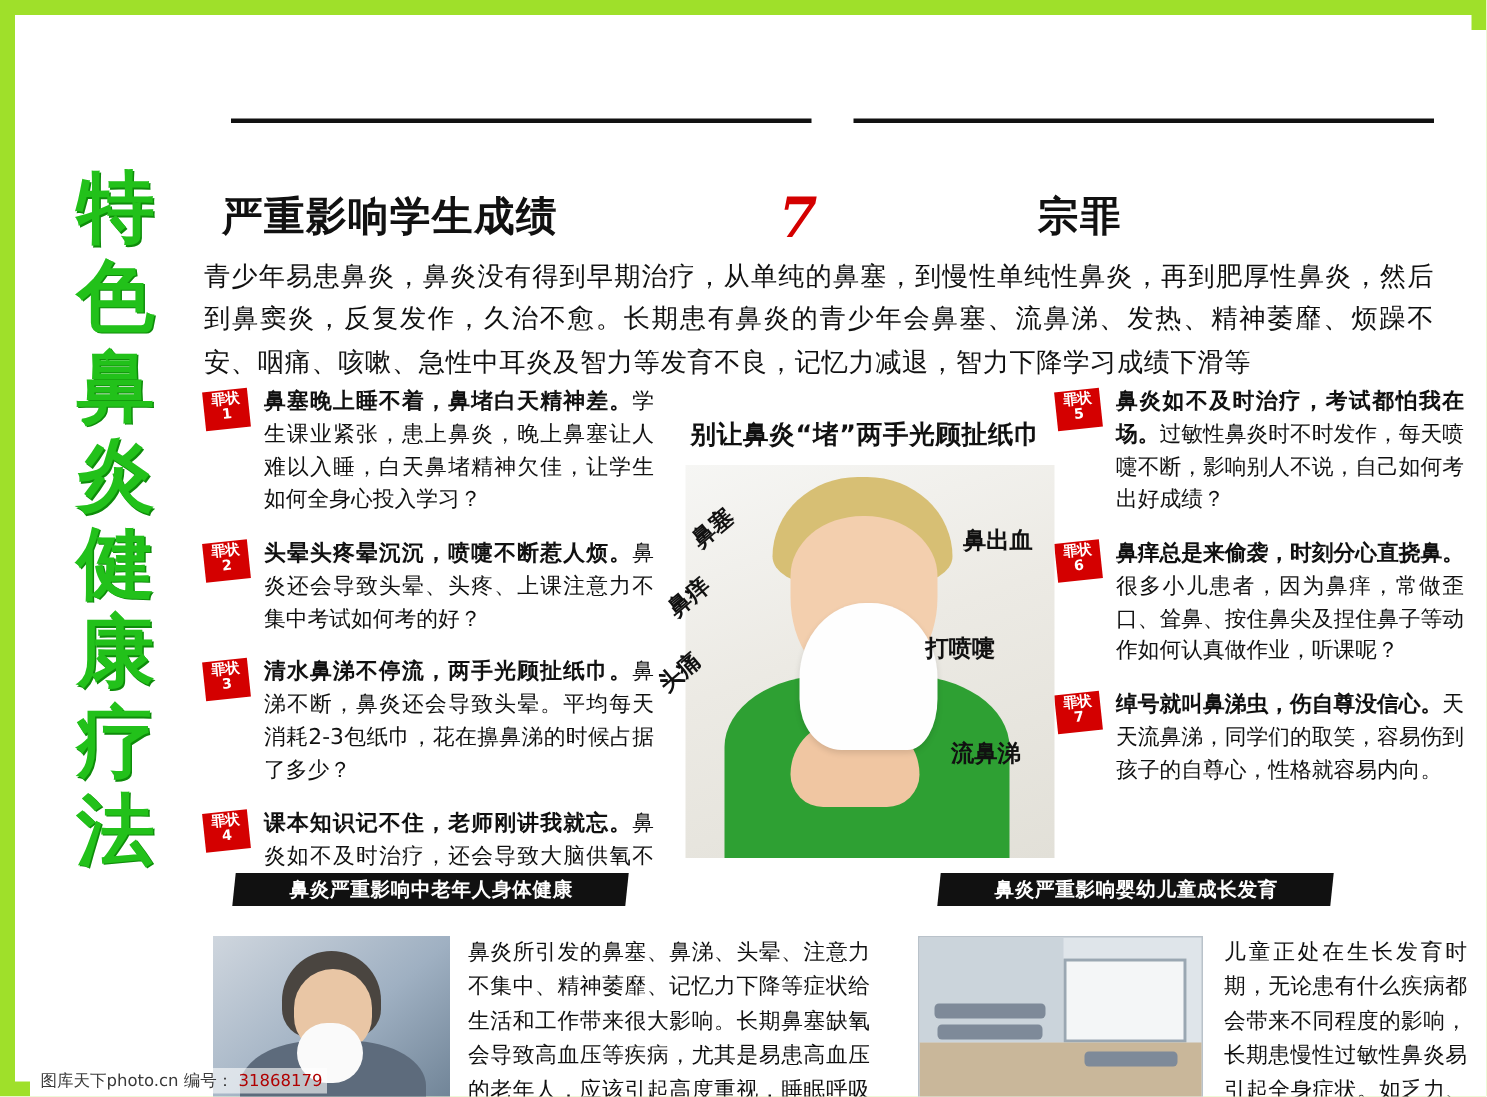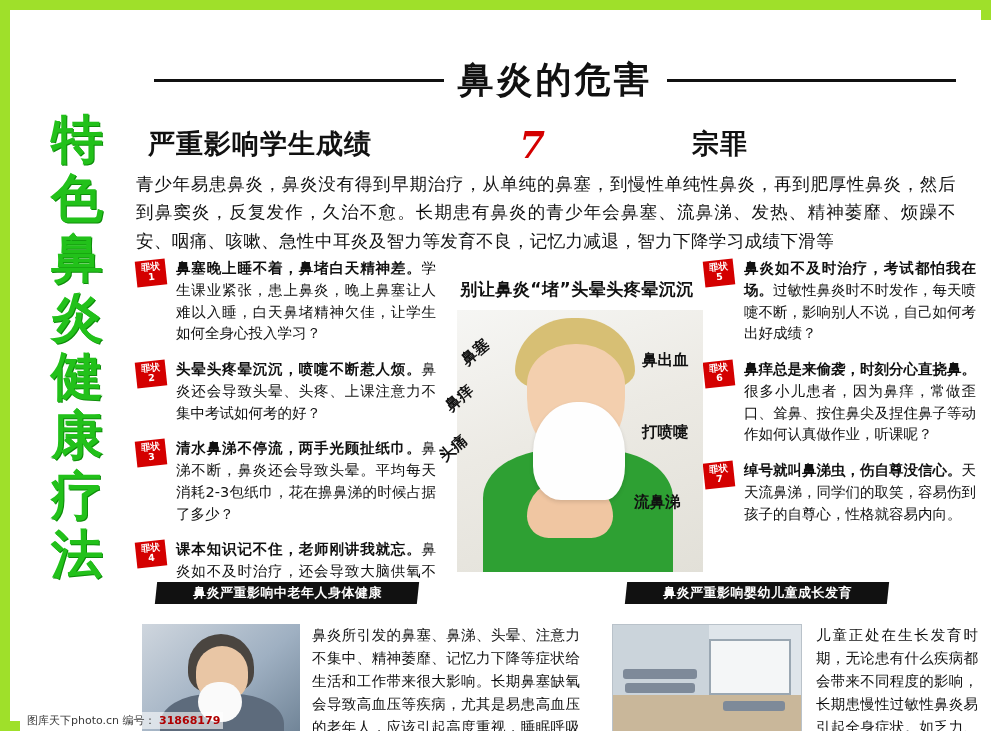--- a/index.html
+++ b/index.html
@@ -209,42 +209,41 @@
     font-size:14.5px; line-height:1.58; color:#111; text-align:justify;
   }
 
   .watermark {
     position:absolute; left:4px; bottom:2px;
     font-family:"DejaVu Sans", sans-serif;
     font-size:11px; color:#3a3a3a;
     background:rgba(255,255,255,0.6);
     padding:1px 3px;
   }
-  .watermark .wm-id { color:#b00000; font-weight:bold; }
+  .watermark .wm-id { color:#b00000; font-weight:normal; }
 </style>
 </head>
 <body>
 
 <div class="poster">
   <div class="inner">
 
     <div class="vertical-title">
       <span>特</span>
       <span>色</span>
       <span>鼻</span>
       <span>炎</span>
       <span>健</span>
       <span>康</span>
       <span>疗</span>
       <span>法</span>
     </div>
 
     <div class="header">
       <div class="rule"></div>
-      <div class="header-title">鼻炎的危害</div>
       <div class="rule"></div>
     </div>
 
     <div class="headline">
       <span>严重影响学生成绩</span>
       <span class="num">7</span>
       <span>宗罪</span>
     </div>
 
     <div class="intro">青少年易患鼻炎，鼻炎没有得到早期治疗，从单纯的鼻塞，到慢性单纯性鼻炎，再到肥厚性鼻炎，然后到鼻窦炎，反复发作，久治不愈。长期患有鼻炎的青少年会鼻塞、流鼻涕、发热、精神萎靡、烦躁不安、咽痛、咳嗽、急性中耳炎及智力等发育不良，记忆力减退，智力下降学习成绩下滑等</div>
@@ -311,36 +310,36 @@
         <div class="sin-badge">
           <span class="b1">罪状</span>
           <span class="b2">7</span>
         </div>
         <div class="sin-text">
           <span class="b">绰号就叫鼻涕虫，伤自尊没信心。</span><span>天天流鼻涕，同学们的取笑，容易伤到孩子的自尊心，性格就容易内向。</span>
         </div>
       </div>
     </div>
 
-    <div class="center-slogan">别让鼻炎“堵”头晕头疼晕沉沉</div>
+    <div class="center-slogan">别让鼻炎“堵”两手光顾扯纸巾</div>
 
     <div class="photo-kid">
       <div class="kid-hair"></div>
       <div class="kid-face"></div>
       <div class="kid-shirt"></div>
       <div class="kid-hand"></div>
       <div class="kid-tissue"></div>
     </div>
 
     <div class="sym l" style="left:440px; top:322px;">鼻塞</div>
     <div class="sym l" style="left:424px; top:368px;">鼻痒</div>
     <div class="sym l" style="left:418px; top:418px;">头痛</div>
 
     <div class="sym r" style="left:622px; top:330px;">鼻出血</div>
-    <div class="sym r" style="left:622px; top:402px;">打喷嚏</div>
+    <div class="sym r" style="left:597px; top:402px;">打喷嚏</div>
     <div class="sym r" style="left:614px; top:472px;">流鼻涕</div>
 
     <div class="ribbon" style="left:136px; top:562px; width:262px;">
       <span>鼻炎严重影响中老年人身体健康</span>
     </div>
     <div class="ribbon" style="left:606px; top:562px; width:262px;">
       <span>鼻炎严重影响婴幼儿童成长发育</span>
     </div>
 
     <div class="bottom-left-photo">

